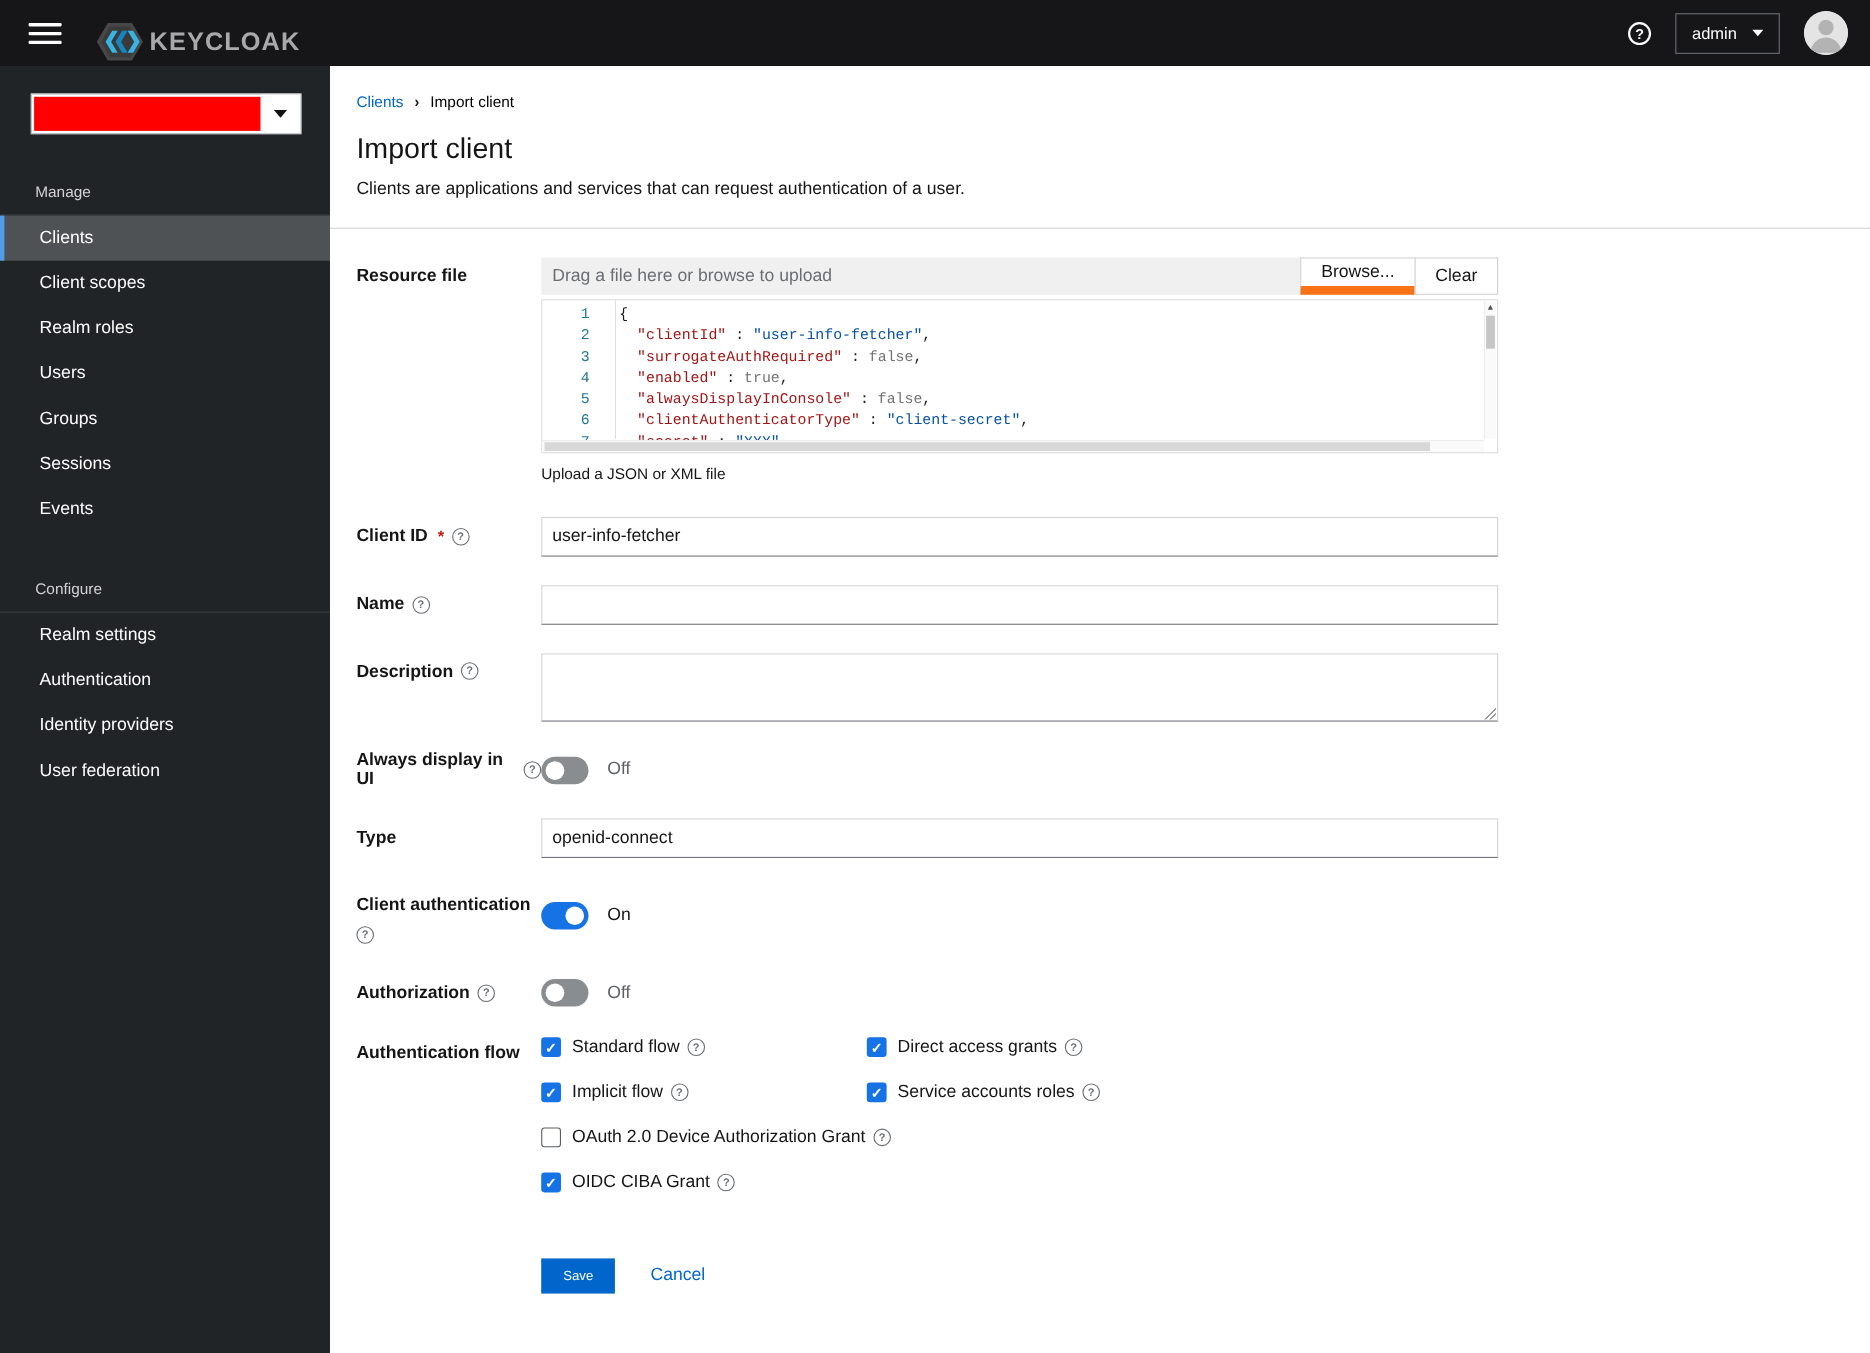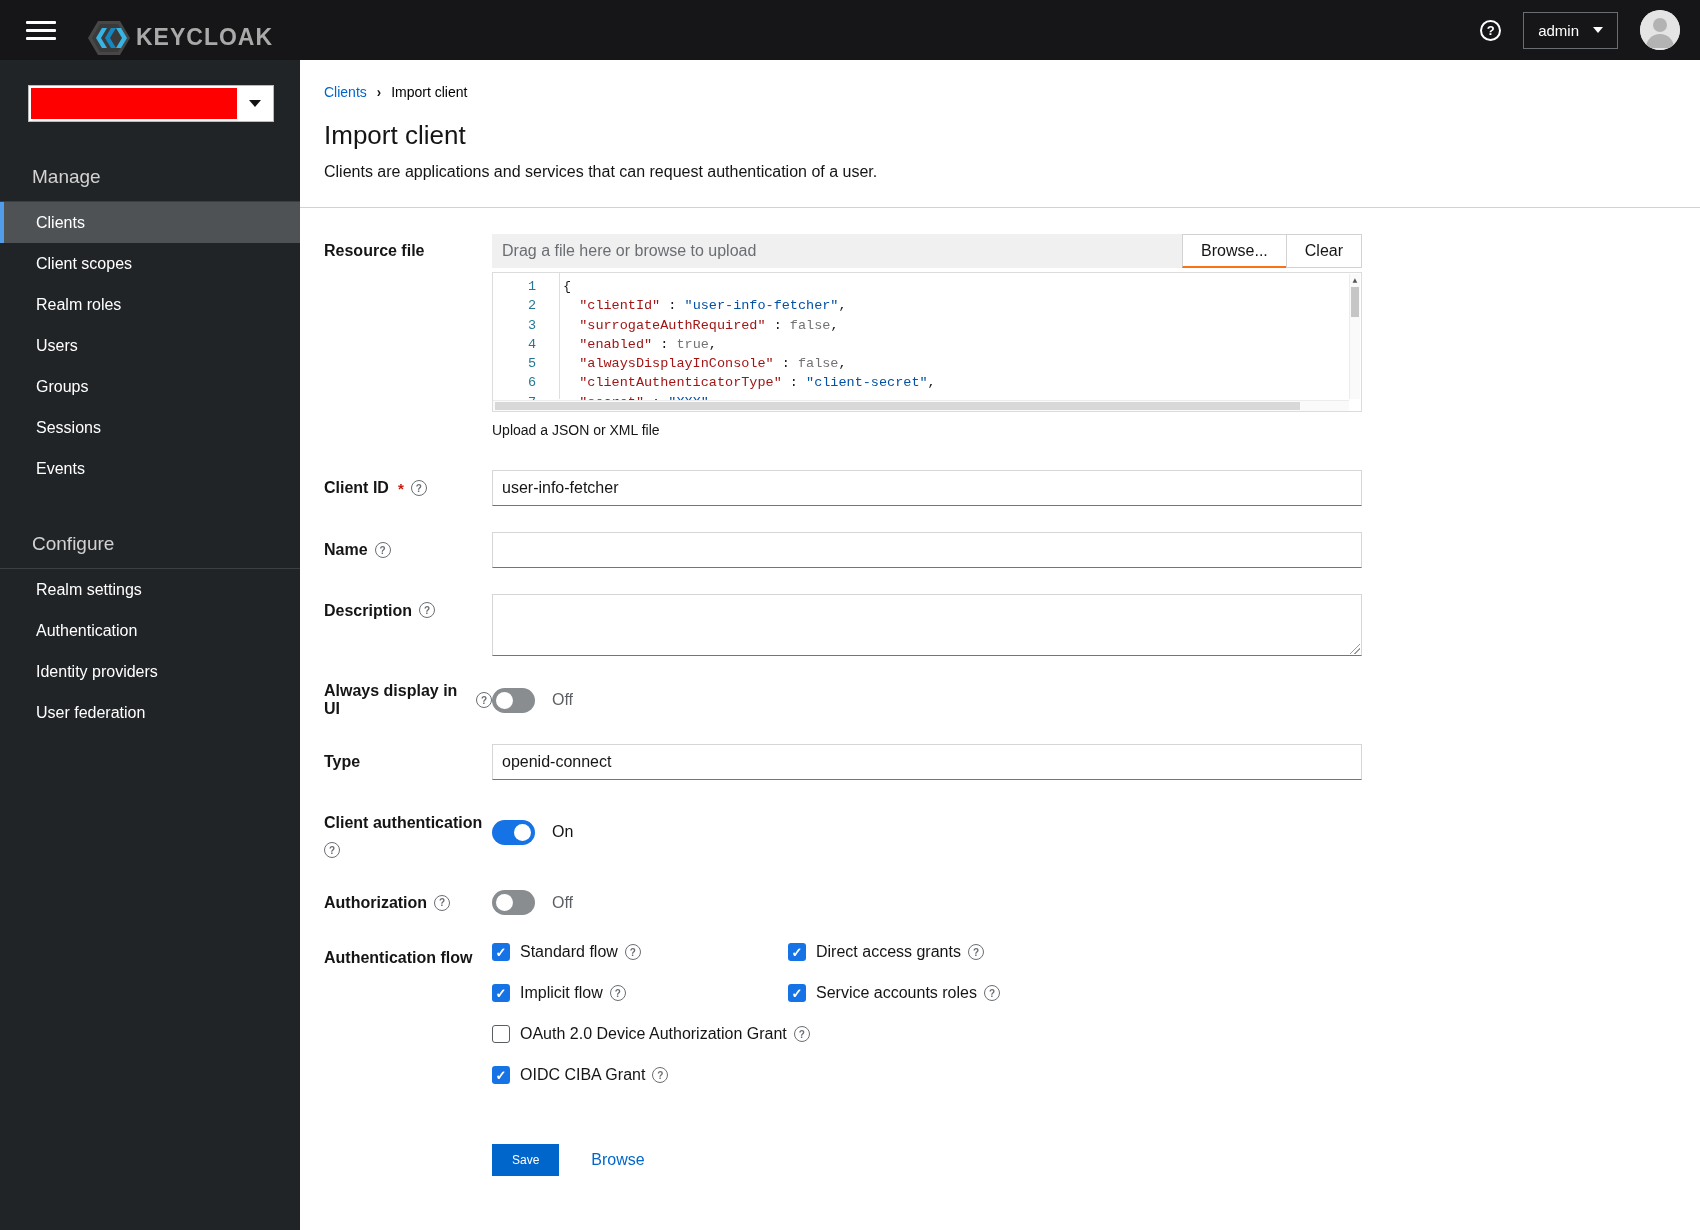--- a/index.html
+++ b/index.html
@@ -20,21 +20,21 @@
   
   .body-wrap { display:flex; height:1170px; }
   .sidebar { width:300px; background:#212427; flex-shrink:0; }
   .main { flex:1; background:#fff; overflow:hidden; }
 
   
   .realm-select { margin:25px 26px 0 28px; height:37px; border:1px solid #b9bbbd; background:#fff; display:flex; align-items:stretch; cursor:pointer; }
   .realm-red { flex:1; background:#fe0000; margin:2px 0 2px 2px; }
   .realm-caret { width:36px; display:flex; align-items:center; justify-content:center; background:#fff; }
   .realm-caret .tri { width:0; height:0; border-left:6px solid transparent; border-right:6px solid transparent; border-top:7px solid #111; }
-  .nav-section-label { color:#d2d2d2; font-size:19px; padding:44px 0 13px 32px; }
+  .nav-section-label { color:#d2d2d2; font-size:14px; padding:44px 0 13px 32px; }
   .nav-divider { border-bottom:1px solid #3c3f42; }
   .nav-item { height:41px; display:flex; align-items:center; padding-left:32px; color:#fff; font-size:16px; cursor:pointer; border-left:4px solid transparent; }
   .nav-item.active { background:#4f5255; border-left:4px solid #519de9; }
 
   
   .main-inner { padding:24px 24px 0 24px; }
   .breadcrumb { font-size:14px; display:flex; align-items:center; gap:10px; }
   .breadcrumb a { color:#0066cc; text-decoration:none; cursor:pointer; }
   .crumb-sep { color:#151515; font-size:13px; font-weight:bold; transform:scaleY(1.1); }
   .page-title { font-size:26px; font-weight:400; color:#151515; margin-top:20px; }
@@ -52,21 +52,21 @@
 
   .text-input { width:100%; height:36px; border:1px solid #d6d6d6; border-bottom:1px solid #72767b; background:#fff; font-size:16px; color:#151515; padding:0 9px; font-family:"Liberation Sans", sans-serif; outline:none; }
   .textarea-box { position:relative; width:100%; height:62px; border:1px solid #d6d6d6; border-bottom:1px solid #72767b; background:#fff; }
   .resize-grip { position:absolute; right:1px; bottom:1px; width:12px; height:12px; background:
       linear-gradient(135deg, transparent 0 55%, #9a9a9a 55% 62%, transparent 62% 75%, #9a9a9a 75% 82%, transparent 82%); cursor:nwse-resize; }
 
   
   .upload-row { display:flex; align-items:stretch; height:34px; }
   .upload-field { flex:1; background:#f0f0f0; display:flex; align-items:center; padding:0 10px; font-size:16px; color:#6a6e73; cursor:pointer; }
   .btn-secondary { background:#fff; border:1px solid #d2d2d2; font-size:16px; color:#151515; padding:0 18px; cursor:pointer; font-family:"Liberation Sans", sans-serif; }
-  .btn-browse { border-bottom:2px solid #f97316;text-align:right; }
+  .btn-browse { border-bottom:8px solid #f97316;text-align:right; }
   .btn-clear { margin-left:-1px; }
 
   
   .code-editor { position:relative; margin-top:4px; height:140px; border:1px solid #dcdcdc; background:#fff; overflow:hidden; font-family:"Liberation Mono","DejaVu Sans Mono",monospace; font-size:13.5px; }
   .code-scroll { padding-top:4px; }
   .code-line { display:flex; height:19.3px; line-height:19.3px; white-space:pre; }
   .gutter { width:56px; text-align:right; padding-right:13px; color:#237893; flex-shrink:0; }
   .gutter-border { border-right:1px solid #dedede; position:absolute; left:66px; top:0; bottom:12px; width:0; }
   .code-text { padding-left:14px; color:#111; }
   .tok-key { color:#a31515; }
@@ -354,20 +354,20 @@
                   <span class="q-icon">?</span>
                 </span>
             </div>
           </div>
         </div>
 
         <div class="actions">
           <div></div>
           <div class="actions-inner">
             <button type="button" class="btn-primary">Save</button>
-            <button type="button" class="link-btn">Browse</button>
+            <button type="button" class="link-btn">Cancel</button>
           </div>
         </div>
 
       </form>
     </div>
   </main>
 </div>
 
 </body></html>

